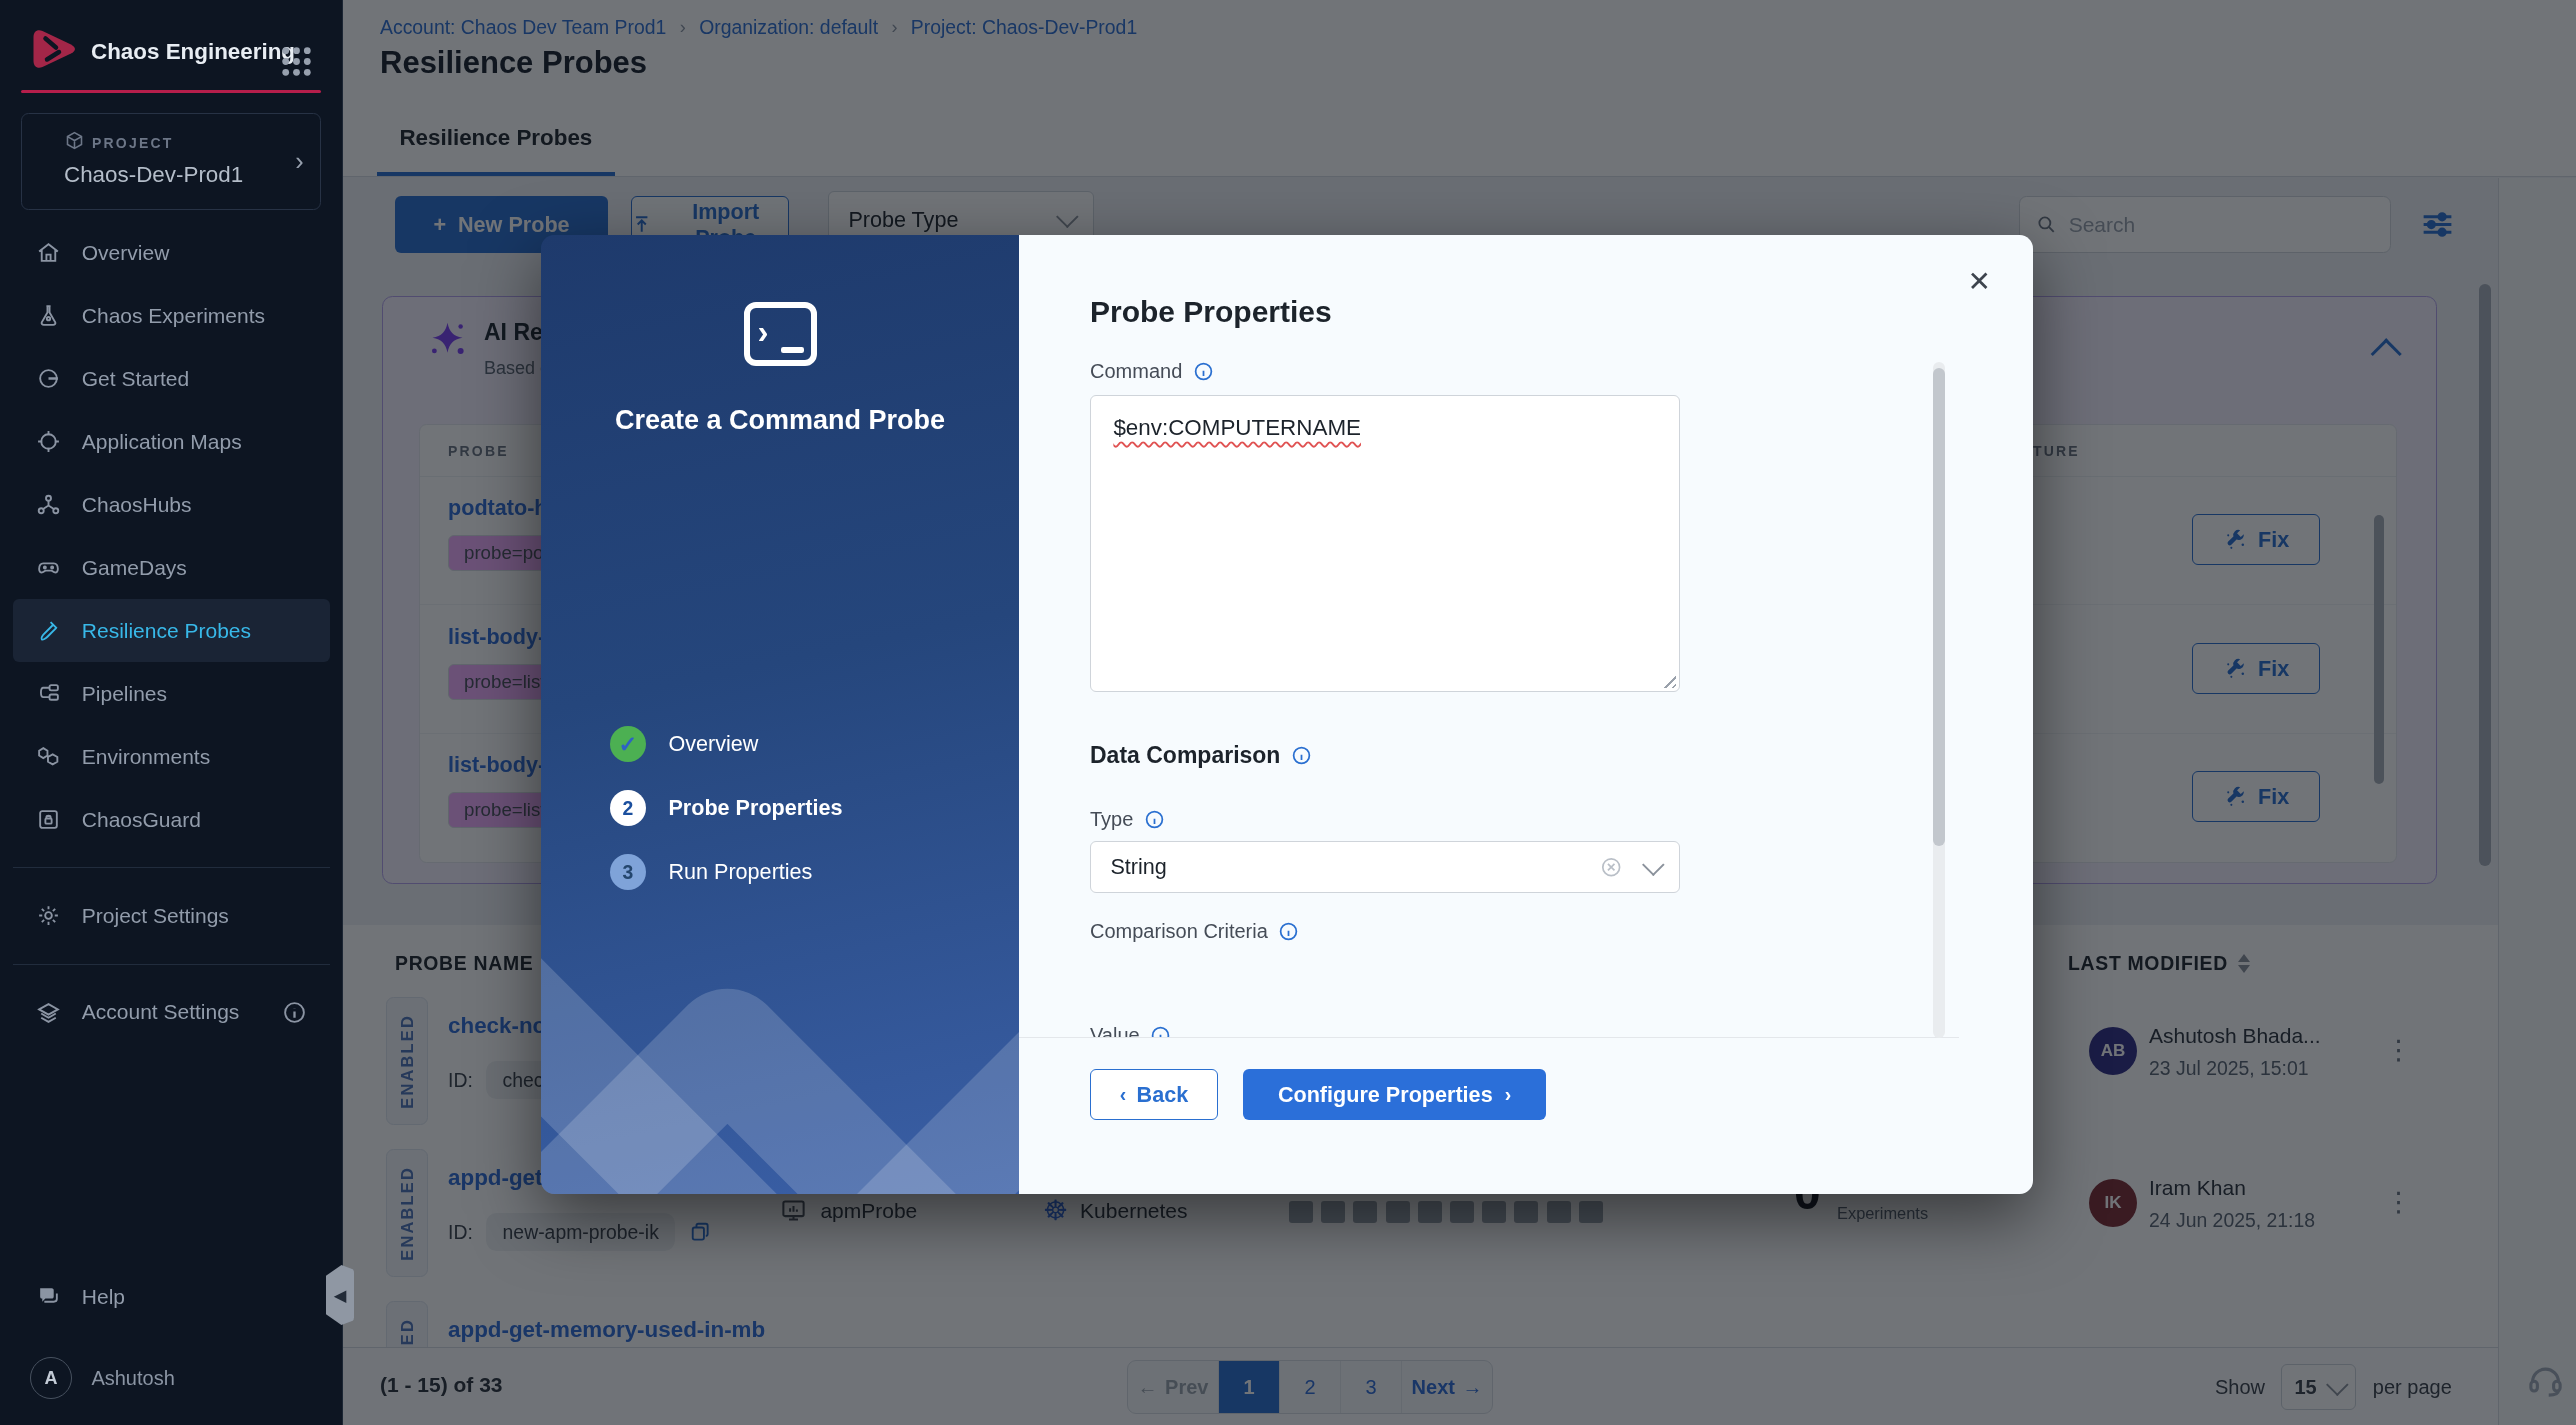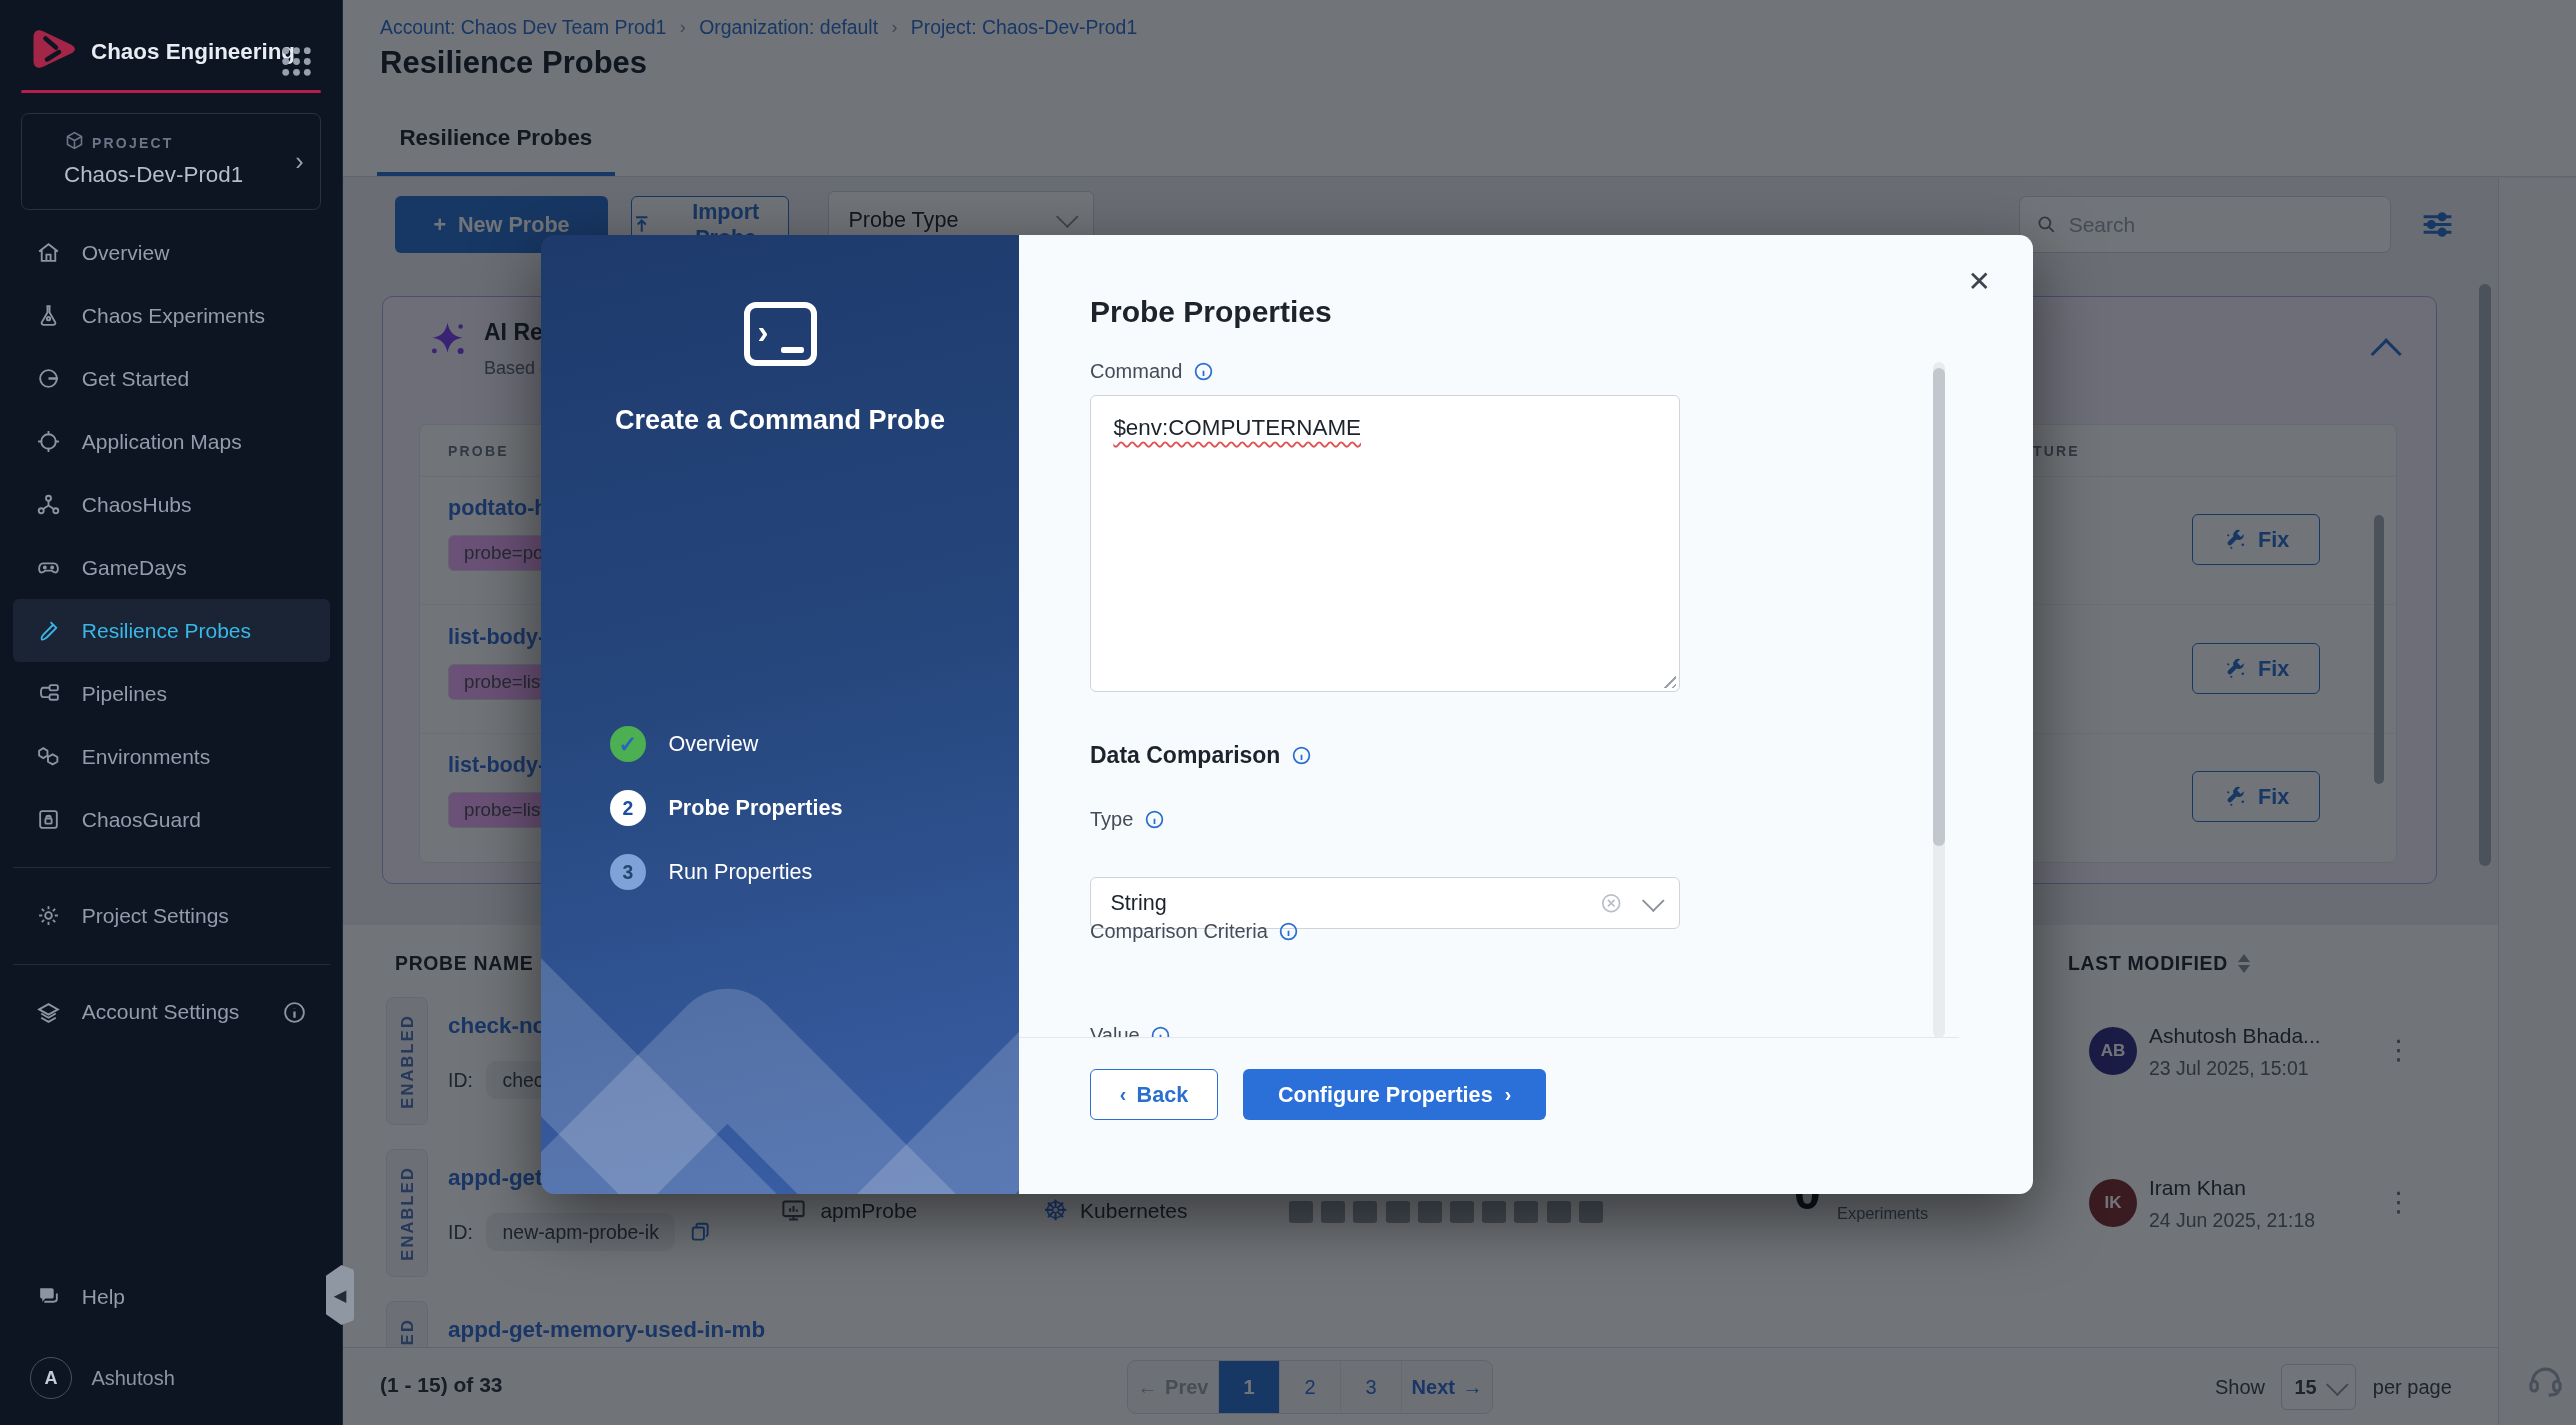--- a/index.html
+++ b/index.html
@@ -552,21 +552,21 @@
           </svg>
       </div>
 
       <div class="f-label" style="left:71px; top:454px;">
         <span>Type</span>
         <svg width="21" height="21" viewBox="0 0 24 24" fill="none" stroke="#2a6fd0" stroke-width="2">
             <circle cx="12" cy="12" r="9"></circle>
             <path d="M12 7.6 V7.8 M12 11 V17"></path>
           </svg>
       </div>
-      <div class="m-select" style="top:487px;margin-top:36px;">
+      <div class="m-select" style="top:487px;">
         <span>String</span>
         <svg class="clear" width="22.4" height="22.4" viewBox="0 0 24 24" fill="none" stroke="#b9bfc7" stroke-width="1.8">
             <circle cx="12" cy="12" r="9"></circle>
             <path d="M8.5 8.5 L15.5 15.5 M15.5 8.5 L8.5 15.5"></path>
           </svg>
         <span class="chev-down" style="margin-left:4.5px;"></span>
       </div>
 
       <div class="f-label" style="left:71px; top:566px;">
         <span>Comparison Criteria</span>

